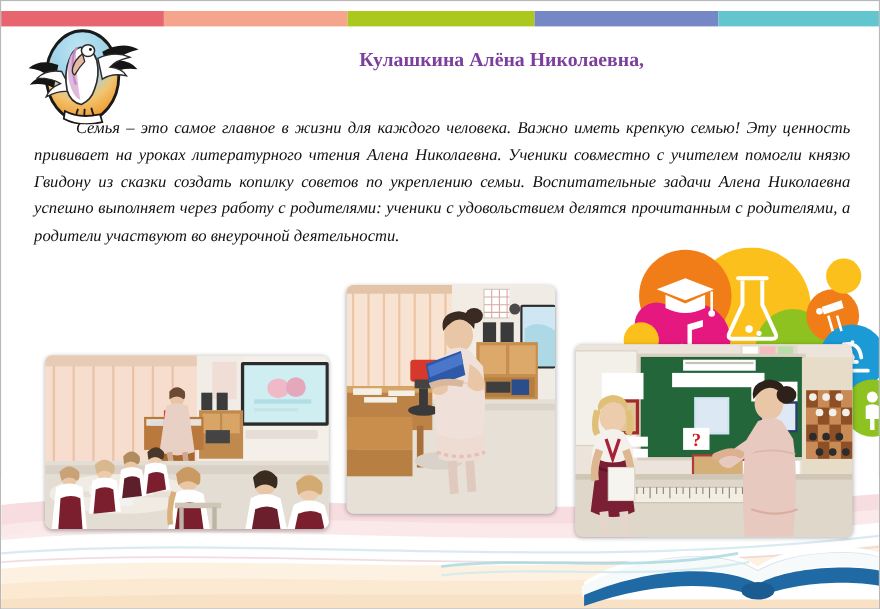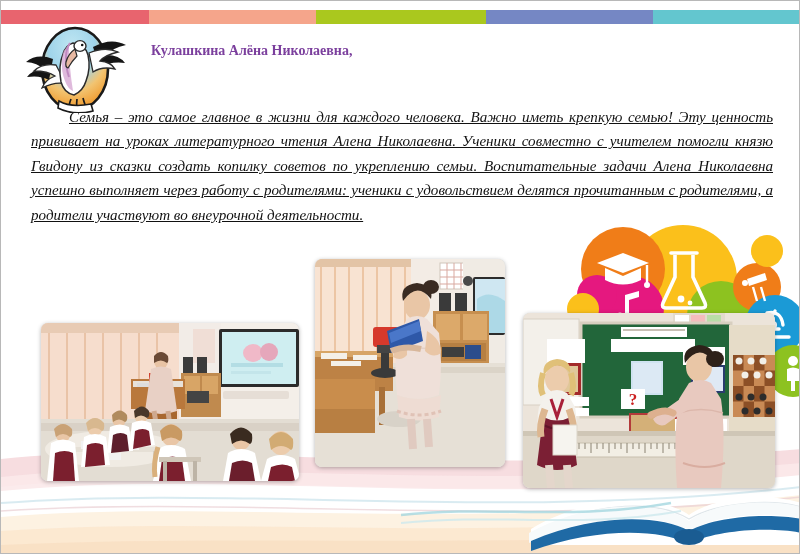--- a/index.html
+++ b/index.html
@@ -34,39 +34,38 @@
   
   #logo {
     position: absolute; left: 22px; top: 24px;
     width: 108px; height: 88px; z-index: 8;
   }
   #logo svg { display:block; width:100%; height:100%; }
 
   
   #title {
     position: absolute; left: 150px; top: 40px;
-    width: 610px; text-align: left; z-index: 6;
+    width: 610px; text-align: center; z-index: 6;
     color: #7b3f9d; font-weight: bold;
-    font-size: 14px; line-height: 1.45;
+    font-size: 18px; line-height: 1.45;
     font-family: "Liberation Serif", serif;
   }
   #title .l2 { white-space: nowrap; }
 
   
   #bodytext {
     position: absolute; left: 30px; top: 104px;
     width: 742px; z-index: 6;
     font-style: italic;
     font-size: 15.1px;
     line-height: 1.62;
     text-align: justify;
     text-indent: 38px;
     color: #111111;
     font-family: "Liberation Serif", serif;
-    text-decoration: underline;
   }
 
   
   #deco { position: absolute; left: 560px; top: 224px; width: 240px; height: 180px; z-index: 2; }
   #deco svg { display:block; width:100%; height:100%; }
 
   
   #bottomwaves { position:absolute; left:0; bottom:0; width:800px; height:120px; z-index:1; }
   #bottomwaves svg { display:block; width:100%; height:100%; }
   #bookart { position:absolute; left:400px; bottom:0; width:400px; height:86px; z-index:3; }

